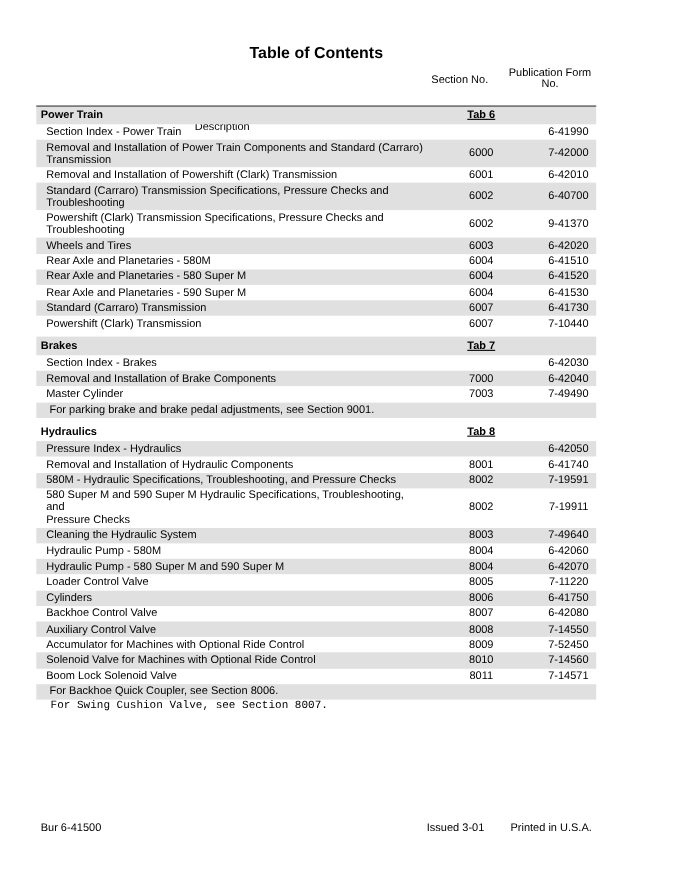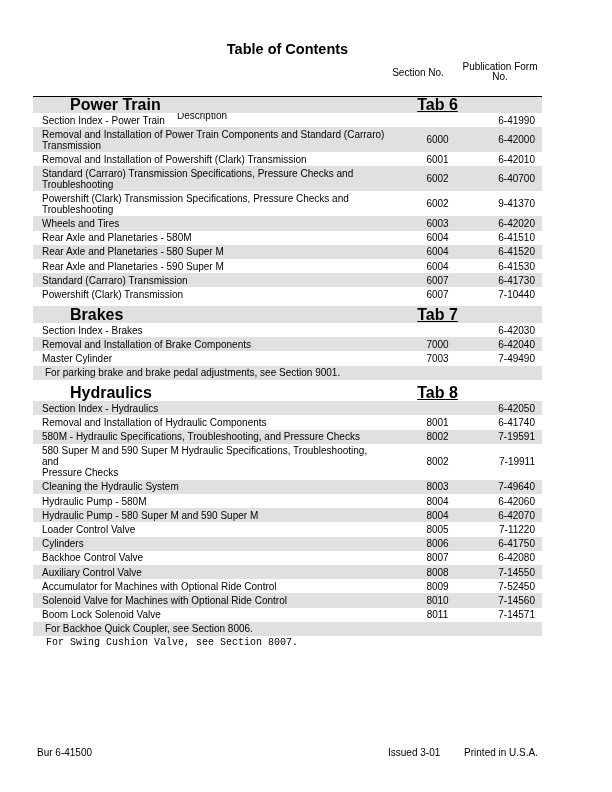--- a/index.html
+++ b/index.html
@@ -18,21 +18,21 @@
   #toc{
     position:absolute;left:33px;top:96px;width:509px;
     border-top:1px solid #000;
     font-size:10px;line-height:11px;
   }
   .row{display:flex;align-items:center;min-height:14.2px;}
   .row:nth-child(odd){background:#e0e0e0;}
   .d{flex:1;padding:1.5px 4px 1.5px 9px;white-space:pre-line;}
   .s{width:95px;text-align:center;flex:0 0 auto;}
   .p{width:57px;text-align:right;padding-right:7px;box-sizing:border-box;flex:0 0 auto;}
-  .sec{margin-top:4.5px;min-height:17px;align-items:flex-end;font-weight:bold;font-size:16px;padding-left:33px;}
+  .sec{margin-top:4.5px;min-height:17px;align-items:flex-end;font-weight:bold;font-size:10px;}
   .sec .d{padding:2px 4px 3px 4px;}
   .sec .s,.sec .p{padding-bottom:3px;text-decoration:underline;}
   .sec:first-child{margin-top:0;min-height:14px;}
   .note .d{padding-left:12px;}
   .i2 .d{padding-left:13px;font-family:Liberation Mono, monospace;}
   .footer-item{position:absolute;font-size:10px;top:747px;}
   #f-left{left:37px;}
   #f-center{left:388px;}
   #f-right{right:74px;}
 </style>
@@ -57,21 +57,21 @@
     </div>
     <div class="row">
       <div class="d">Section Index - Power Train</div>
       <div class="s"></div>
       <div class="p">6-41990</div>
     </div>
     <div class="row">
       <div class="d">Removal and Installation of Power Train Components and Standard (Carraro)
 Transmission</div>
       <div class="s">6000</div>
-      <div class="p">6-42000</div>
+      <div class="p">7-42000</div>
     </div>
     <div class="row">
       <div class="d">Removal and Installation of Powershift (Clark) Transmission</div>
       <div class="s">6001</div>
       <div class="p">6-42010</div>
     </div>
     <div class="row">
       <div class="d">Standard (Carraro) Transmission Specifications, Pressure Checks and
 Troubleshooting</div>
       <div class="s">6002</div>
@@ -139,21 +139,21 @@
       <div class="s"></div>
       <div class="p"></div>
     </div>
 
     <div class="row sec">
       <div class="d">Hydraulics</div>
       <div class="s">Tab 8</div>
       <div class="p"></div>
     </div>
     <div class="row">
-      <div class="d">Section Index - Hydraulics</div>
+      <div class="d">Pressure Index - Hydraulics</div>
       <div class="s"></div>
       <div class="p">6-42050</div>
     </div>
     <div class="row">
       <div class="d">Removal and Installation of Hydraulic Components</div>
       <div class="s">8001</div>
       <div class="p">6-41740</div>
     </div>
     <div class="row">
       <div class="d">580M - Hydraulic Specifications, Troubleshooting, and Pressure Checks</div>

